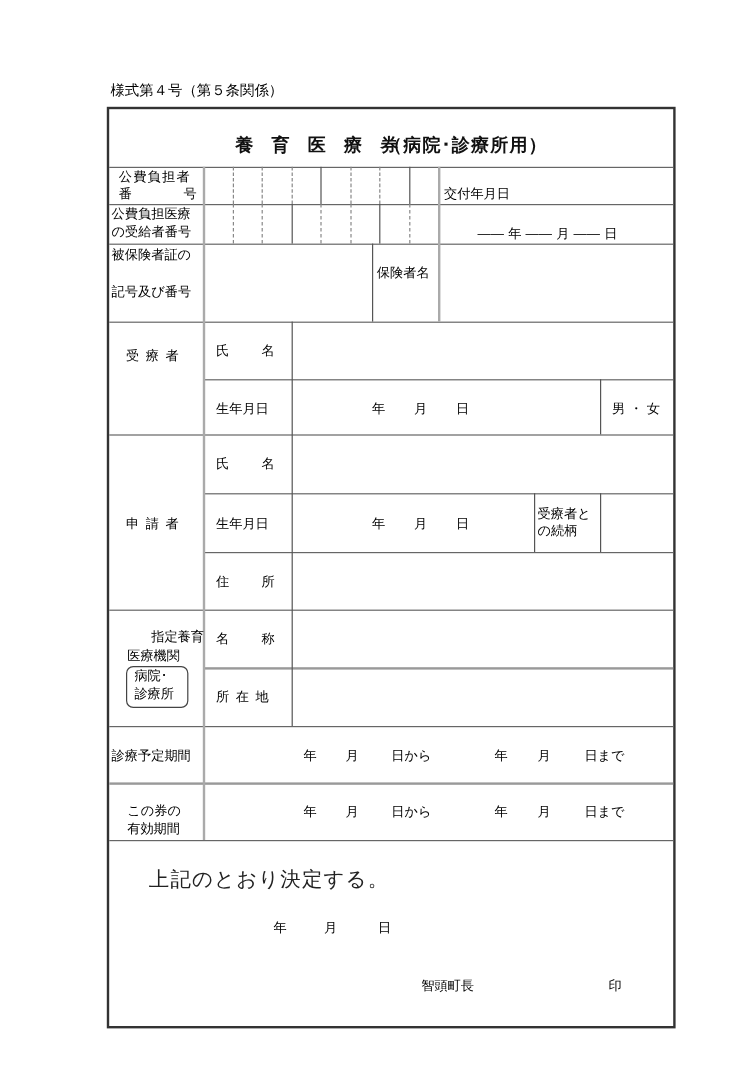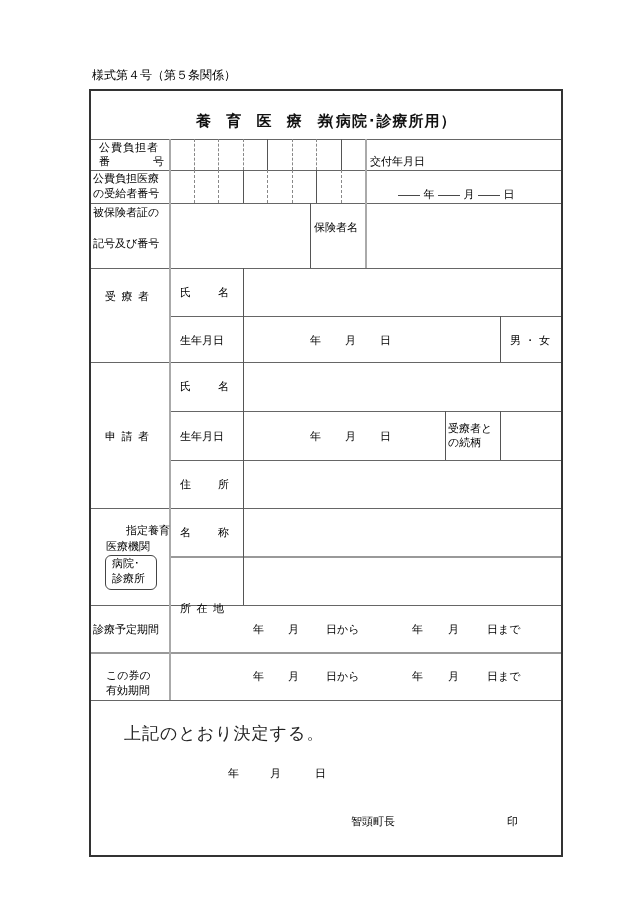--- a/index.html
+++ b/index.html
@@ -116,21 +116,21 @@
 <div class="abs" style="left:244px;top:461px;width:315px;height:47px;"></div>
 
 <div class="t" style="left:106px;top:524px;margin-left:20px;">指定養育</div>
 <div class="t" style="left:106px;top:540px;">医療機関</div>
 <div class="paren" style="left:105px;top:555px;width:50px;height:33px;"></div>
 <div class="t" style="left:112px;top:557px;">病院･</div>
 <div class="t" style="left:112px;top:572px;">診療所</div>
 <div class="t" style="left:180px;top:526px;">名</div>
 <div class="t" style="left:218px;top:526px;">称</div>
 <div class="abs" style="left:244px;top:509px;width:315px;height:47px;"></div>
-<div class="t" style="left:180px;top:574px;letter-spacing:1px;margin-top:28px;">所 在 地</div>
+<div class="t" style="left:180px;top:574px;letter-spacing:1px;">所 在 地</div>
 <div class="abs" style="left:244px;top:558px;width:315px;height:47px;"></div>
 
 <div class="t" style="left:93px;top:623px;">診療予定期間</div>
 <div class="t" style="left:253px;top:623px;">年</div>
 <div class="t" style="left:288px;top:623px;">月</div>
 <div class="t" style="left:326px;top:623px;">日から</div>
 <div class="t" style="left:412px;top:623px;">年</div>
 <div class="t" style="left:448px;top:623px;">月</div>
 <div class="t" style="left:487px;top:623px;">日まで</div>
 <div class="abs" style="left:171px;top:606px;width:388px;height:46px;"></div>

